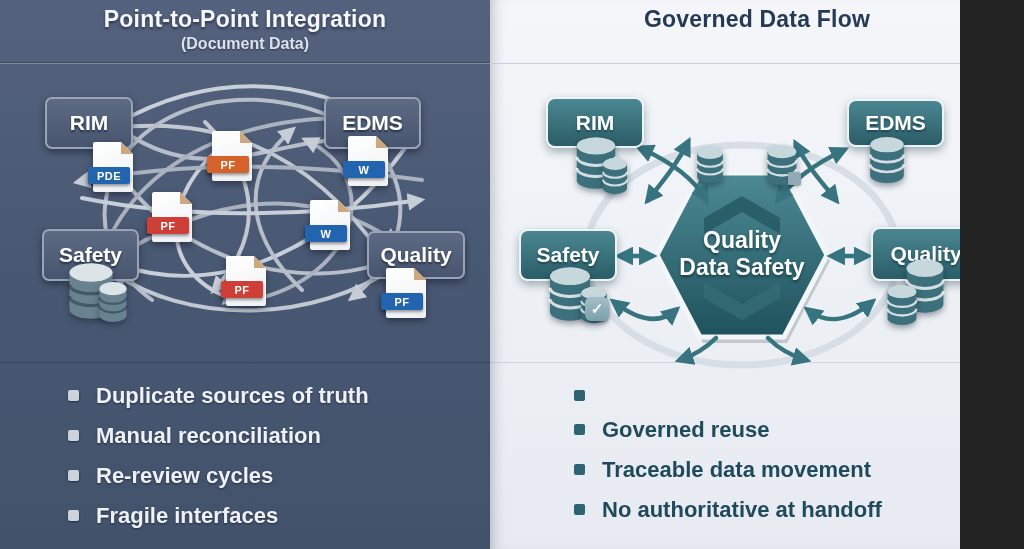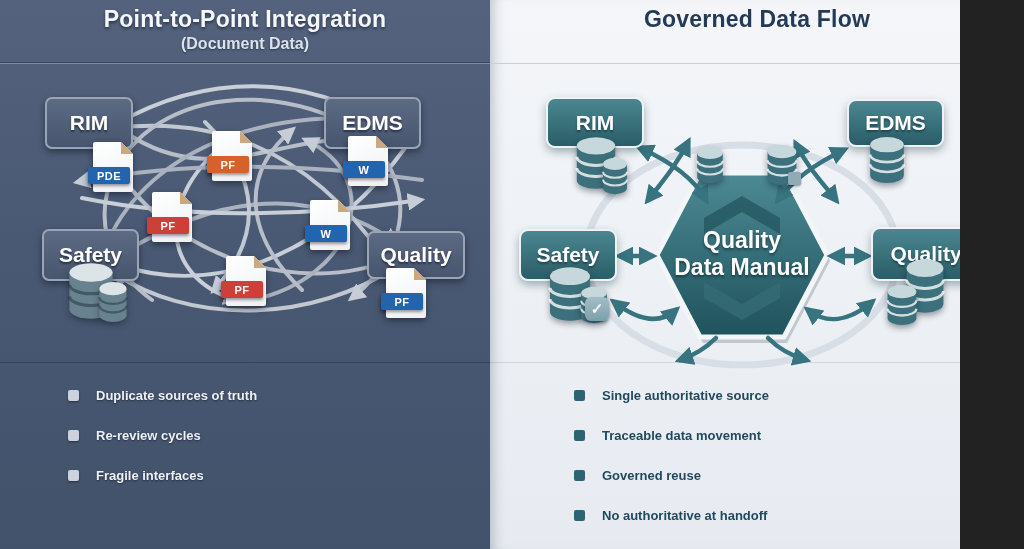--- a/index.html
+++ b/index.html
@@ -55,21 +55,21 @@
   .badge-sq{position:absolute;width:13px;height:13px;border-radius:2px;background:#92aab5;z-index:7;
         box-shadow:0 1px 2px rgba(10,25,35,.4);}
   
   .hub-label{position:absolute;left:657px;top:227px;width:170px;text-align:center;z-index:8;
         color:#fff;font-weight:bold;font-size:23px;line-height:27px;
         text-shadow:0 2px 3px rgba(8,35,42,.6);}
   
   .bullets{position:absolute;top:384px;list-style:none;margin:0;padding:0;z-index:4;}
   .bullets li{display:flex;align-items:flex-start;margin-bottom:17px;}
   .bullets .sq{flex:0 0 auto;width:11px;height:11px;border-radius:2px;margin:6px 17px 0 0;}
-  .bullets .txt{font-size:13px;font-weight:600;line-height:23px;}
+  .bullets .txt{font-size:22px;font-weight:600;line-height:23px;}
   .bullets-left{left:68px;}
   .bullets-left .sq{background:#ccd3dd;box-shadow:0 1px 2px rgba(5,10,25,.5);}
   .bullets-left .txt{color:#eef1f6;text-shadow:0 1px 2px rgba(5,10,25,.5);}
   .bullets-right{left:574px;}
   .bullets-right .sq{background:#2d6372;}
   .bullets-right .txt{color:#1f4a5c;}
   svg.layer{position:absolute;z-index:2;}
 </style>
 </head>
 <body>
@@ -173,20 +173,24 @@
           <path d="M4,17 a16,7 0 0 0 32,0" fill="none" stroke="var(--cl)" stroke-width="2.4"></path>
           <path d="M4,26 a16,7 0 0 0 32,0" fill="none" stroke="var(--cl)" stroke-width="2.4"></path>
           <ellipse cx="20" cy="8" rx="16" ry="7" fill="var(--ct)"></ellipse>
         </svg>
       </div>
 
     <ul class="bullets bullets-left">
       <li>
           <span class="sq"></span>
           <span class="txt">Duplicate sources of truth</span>
+        </li>
+      <li>
+          <span class="sq"></span>
+          <span class="txt">Manual reconciliation</span>
         </li>
       <li>
           <span class="sq"></span>
           <span class="txt">Re-review cycles</span>
         </li>
       <li>
           <span class="sq"></span>
           <span class="txt">Fragile interfaces</span>
         </li>
     </ul>
@@ -237,21 +241,21 @@
     </div>
   <div class="node node-teal" style="left:519px;top:229px;width:94px;height:48px">
       <span>Safety</span>
     </div>
   <div class="node node-teal" style="left:871px;top:227px;width:106px;height:50px">
       <span>Quality</span>
     </div>
 
   <div class="hub-label">
     <div>Quality</div>
-    <div>Data Manual</div>
+    <div>Data Safety</div>
   </div>
 
   <div class="cyl cyl-teal" style="left:572px;top:136px;width:48px;height:54px">
       <svg viewBox="0 0 40 44" preserveAspectRatio="none">
         <path d="M4,8 V36 a16,7 0 0 0 32,0 V8 Z" fill="var(--cb)"></path>
         <path d="M4,17 a16,7 0 0 0 32,0" fill="none" stroke="var(--cl)" stroke-width="2.4"></path>
         <path d="M4,26 a16,7 0 0 0 32,0" fill="none" stroke="var(--cl)" stroke-width="2.4"></path>
         <ellipse cx="20" cy="8" rx="16" ry="7" fill="var(--ct)"></ellipse>
       </svg>
     </div>
@@ -318,29 +322,28 @@
         <path d="M4,8 V36 a16,7 0 0 0 32,0 V8 Z" fill="var(--cb)"></path>
         <path d="M4,17 a16,7 0 0 0 32,0" fill="none" stroke="var(--cl)" stroke-width="2.4"></path>
         <path d="M4,26 a16,7 0 0 0 32,0" fill="none" stroke="var(--cl)" stroke-width="2.4"></path>
         <ellipse cx="20" cy="8" rx="16" ry="7" fill="var(--ct)"></ellipse>
       </svg>
     </div>
 
   <ul class="bullets bullets-right">
     <li>
         <span class="sq"></span>
-        <span class="txt">Single authoritative source</span>
+      </li>
+    <li>
+        <span class="sq"></span>
+        <span class="txt">Governed reuse</span>
       </li>
     <li>
         <span class="sq"></span>
         <span class="txt">Traceable data movement</span>
       </li>
     <li>
         <span class="sq"></span>
-        <span class="txt">Governed reuse</span>
-      </li>
-    <li>
-        <span class="sq"></span>
         <span class="txt">No authoritative at handoff</span>
       </li>
   </ul>
 
 </div>
 
 </body></html>

